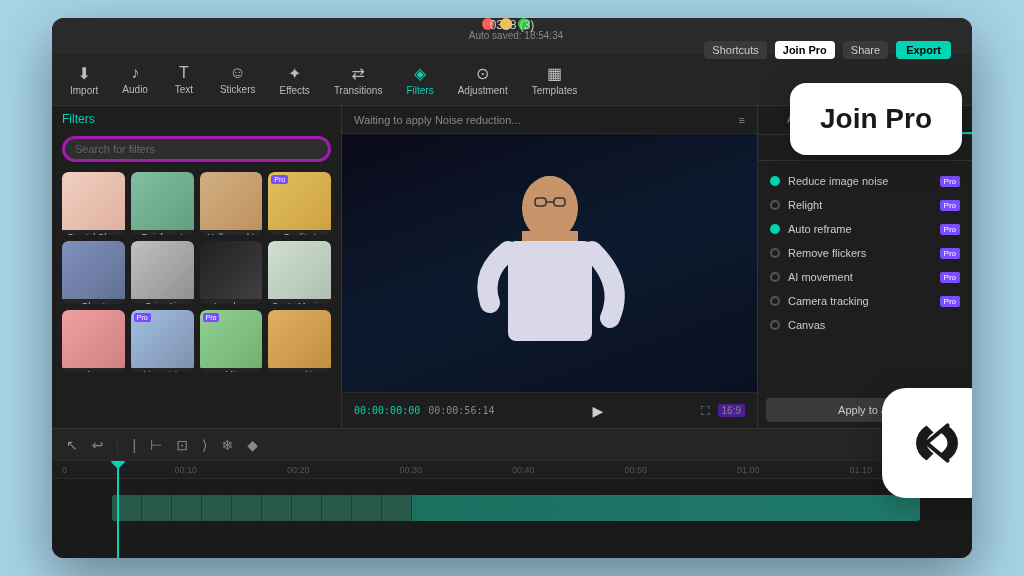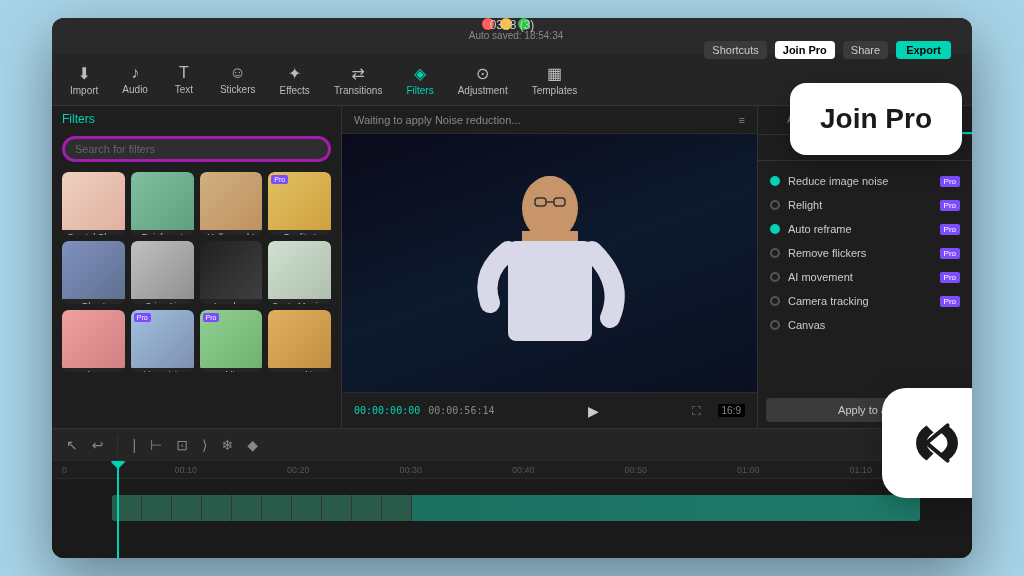--- a/index.html
+++ b/index.html
@@ -671,21 +671,21 @@
           </svg>
         </div>
       </div>
       <div class="video-controls">
         <span class="time-display">00:00:00:00</span>
         <span class="time-total">00:00:56:14</span>
         <div class="vc-spacer"></div>
         <button class="play-btn">▶</button>
         <div class="vc-spacer"></div>
         <span style="color:#888;font-size:12px;">⛶</span>
-        <span style="color:#888;font-size:10px;background:#000000;padding:1px 4px;border-radius:2px;margin-left:9px;">16:9</span>
+        <span style="color:#888;font-size:10px;background:#4c1d95;padding:1px 4px;border-radius:2px;">16:9</span>
       </div>
     </div>
 
     <div class="right-panel">
       <div class="right-panel-tabs">
         <div class="right-tab">
           <span>Animation</span>
         </div>
         <div class="right-tab active">
           <span>Adjustment</span>

